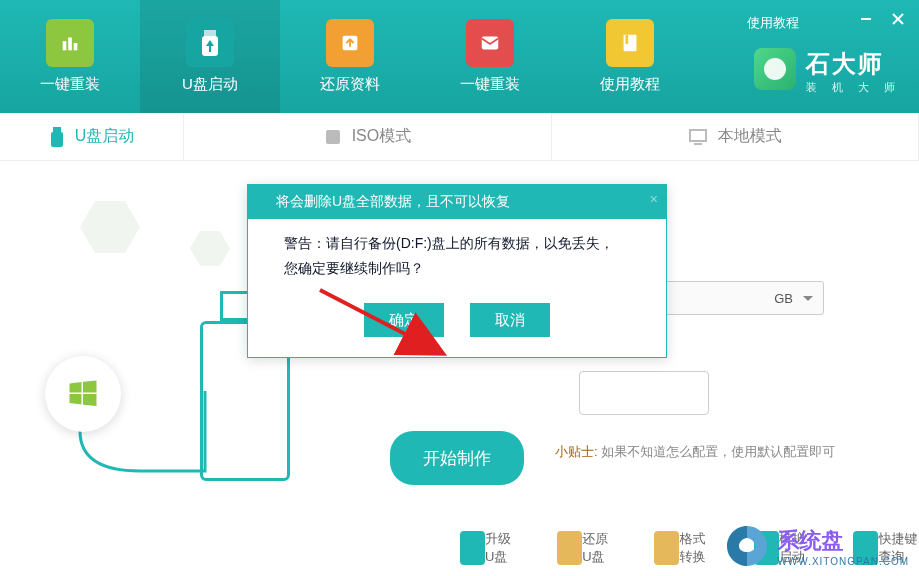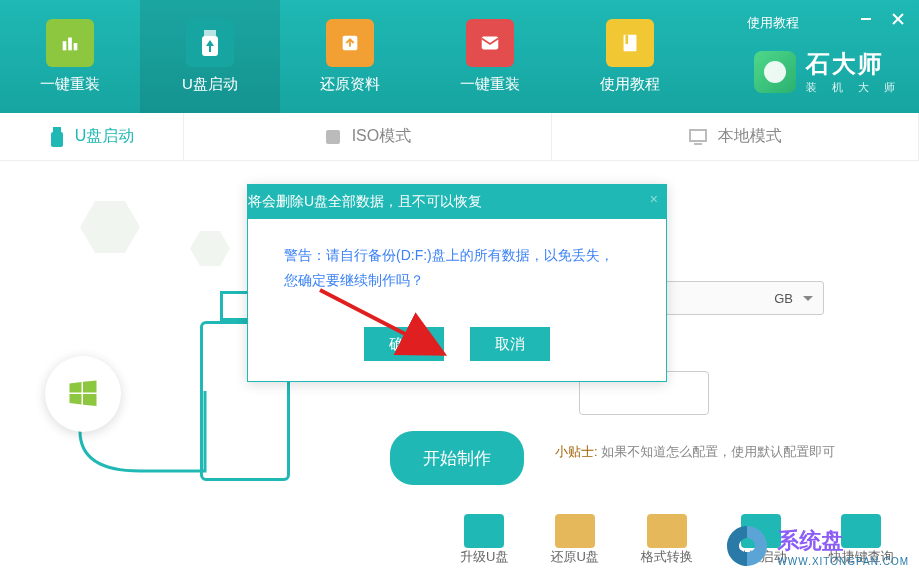--- a/index.html
+++ b/index.html
@@ -8,21 +8,21 @@
 .header { height: 113px; background: linear-gradient(to bottom, #1fb8b4, #17a5a1); display: flex; align-items: stretch; position: relative; }
 .nav-item { width: 140px; display: flex; flex-direction: column; align-items: center; justify-content: center; color: #fff; cursor: pointer; }
 .nav-item.active { background: rgba(0,0,0,0.1); }
 .nav-icon-box { width: 48px; height: 48px; border-radius: 6px; display: flex; align-items: center; justify-content: center; margin-bottom: 8px; }
 .nav-label { font-size: 15px; }
 
 .disclaimer { position: absolute; right: 120px; top: 14px; color: #fff; font-size: 13px; }
 .win-controls { position: absolute; right: 12px; top: 10px; display: flex; gap: 14px; color: #fff; }
 .win-btn { width: 18px; height: 18px; cursor: pointer; display: flex; align-items: center; justify-content: center; }
 
-.brand { position: absolute; right: 18px; top: 48px; display: flex; align-items: center; gap: 10px; color: #fff; }
+.brand { position: absolute; right: 18px; top: 48px; display: flex; align-items: flex-start; gap: 10px; color: #fff; }
 .brand-logo { width: 42px; height: 42px; background: linear-gradient(135deg, #4fd88a, #2ab170); border-radius: 8px; position: relative; }
 .brand-logo::after { content: ""; position: absolute; inset: 10px; background: #fff; border-radius: 50%; opacity: 0.9; }
 .brand-text .t1 { font-size: 24px; font-weight: bold; letter-spacing: 2px; }
 .brand-text .t2 { font-size: 11px; letter-spacing: 6px; opacity: 0.85; }
 
 .tabs { height: 48px; display: flex; background: #fff; border-bottom: 1px solid #eee; }
 .tab { flex: 1; display: flex; align-items: center; justify-content: center; gap: 10px; color: #888; font-size: 16px; border-right: 1px solid #eee; }
 .tab.active { color: #1fb8b4; }
 .tab:first-child { flex: 0.5; }
 
@@ -39,28 +39,28 @@
 
 .input-box { position: absolute; right: 210px; top: 210px; width: 130px; height: 44px; border: 1px solid #ccc; border-radius: 4px; background: #fff; }
 
 .start-btn { position: absolute; left: 390px; top: 270px; width: 134px; height: 54px; background: #1fb8b4; color: #fff; border-radius: 23px; display: flex; align-items: center; justify-content: center; font-size: 17px; }
 
 .tip { position: absolute; left: 555px; top: 282px; font-size: 13px; }
 .tip .tip-label { color: #a16207; }
 .tip .tip-text { color: #888; }
 
 .bottom-tools { position: absolute; bottom: 10px; left: 460px; display: flex; gap: 42px; }
-.tool { display: flex; flex-direction: column; align-items: center; color: #666; font-size: 13px; }
+.tool { display: flex; flex-direction: row; align-items: center; color: #666; font-size: 13px; }
 .tool-icon { width: 40px; height: 34px; background: #1fb8b4; border-radius: 4px; }
 .tool-icon.orange { background: #e6b85c; }
 
 .dialog-overlay { position: absolute; left: 247px; top: 184px; width: 420px; background: #fff; border: 1px solid #1fb8b4; box-shadow: 0 2px 12px rgba(0,0,0,0.15); z-index: 100; }
-.dialog-title { background: #1fb8b4; color: #fff; padding: 8px 0; font-size: 14px; position: relative; }
+.dialog-title { background: #1fb8b4; color: #fff; padding: 8px 28px; font-size: 14px; position: relative; }
 .dialog-close { position: absolute; right: 8px; top: 6px; color: rgba(255,255,255,0.5); cursor: pointer; }
-.dialog-body { padding: 24px 36px; font-size: 14px; color: #3b82f6; line-height: 1.8; }
+.dialog-body { padding: 12px 36px; font-size: 14px; color: #0f172a; line-height: 1.8; }
 .dialog-footer { display: flex; justify-content: center; gap: 26px; padding: 10px 0 20px; }
 .dlg-btn { width: 80px; height: 34px; background: #1fb8b4; color: #fff; border: none; display: flex; align-items: center; justify-content: center; font-size: 15px; cursor: pointer; }
 
 .arrow-annotation { position: absolute; left: 310px; top: 280px; z-index: 200; pointer-events: none; }
 
 .watermark { position: absolute; right: 10px; bottom: 6px; display: flex; align-items: center; gap: 6px; }
 .wm-logo { width: 48px; height: 48px; position: relative; }
 .wm-text .l1 { font-size: 22px; font-weight: bold; color: #8b5cf6; }
 .wm-text .l2 { font-size: 10px; color: #2a7aa8; letter-spacing: 1px; }
 </style>

